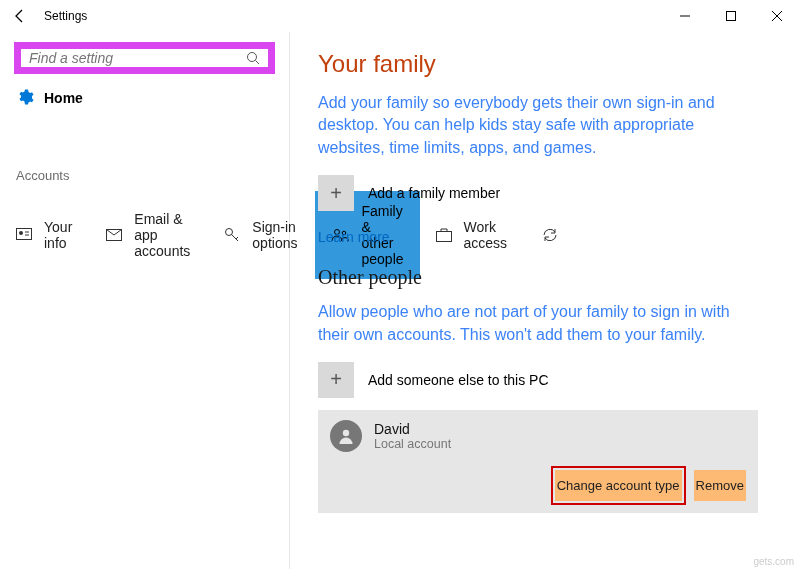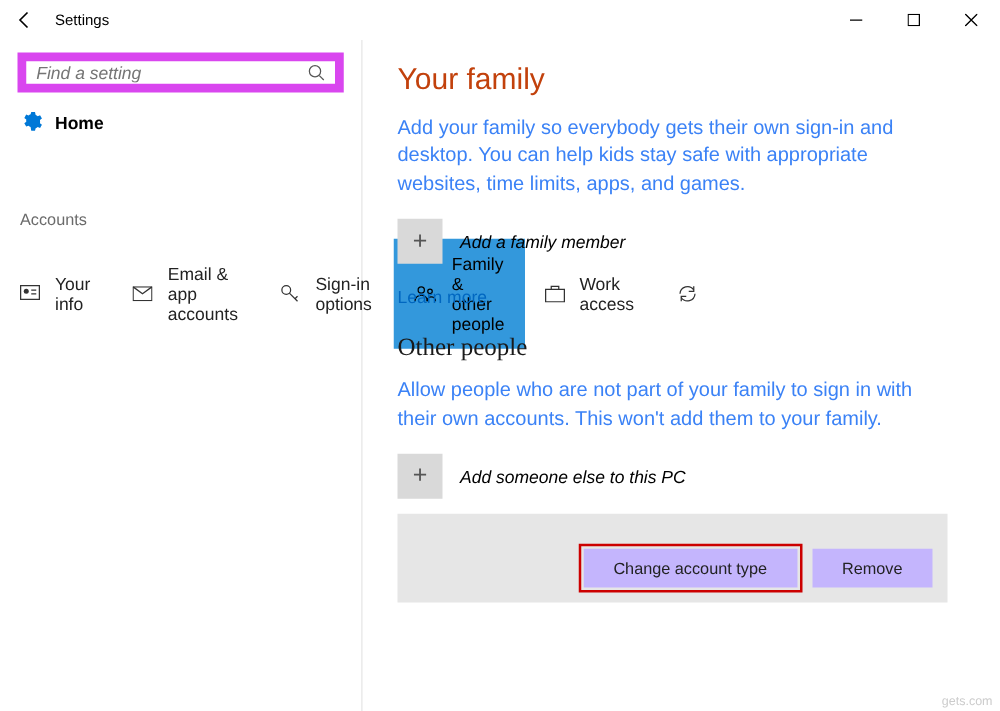--- a/index.html
+++ b/index.html
@@ -25,29 +25,29 @@
     .nav-item { display: flex; align-items: center; gap: 12px; padding: 12px 16px; font-size: 14px; color: #222; cursor: default; }
     .nav-item.active { background: #3398dc; color: #000; }
     .nav-icon { width: 18px; display: inline-flex; justify-content: center; }
     
     .panel { flex: 1; padding: 18px 28px 0 28px; overflow: hidden; }
     .h1 { font-size: 24px; font-weight: 400; margin-bottom: 14px; color: #c2410c; }
     .h2 { font-size: 20px; font-weight: 400; margin: 20px 0 12px 0; color: #1a1a1a; font-family: Liberation Serif, serif; }
     .desc { font-size: 16px; color: #3b82f6; line-height: 1.4; margin-bottom: 16px; max-width: 420px; }
     .add-row { display: flex; align-items: center; gap: 14px; margin-bottom: 12px; cursor: default; }
     .plus-box { width: 36px; height: 36px; background: #d9d9d9; display: flex; align-items: center; justify-content: center; font-size: 20px; color: #555; }
-    .add-label { font-size: 14px; font-style: italic; }
+    .add-label { font-size: 14px; }
     .link { color: #0067c0; font-size: 14px; margin-top: 6px; display: inline-block; }
     .user-card { background: #e6e6e6; padding: 10px 12px 12px 12px; max-width: 440px; }
     .user-top { display: flex; align-items: center; gap: 12px; }
     .avatar { width: 32px; height: 32px; border-radius: 50%; background: #777; display: flex; align-items: center; justify-content: center; color: #e6e6e6; }
     .user-name { font-size: 14px; color: #111; }
     .user-sub { font-size: 12.5px; color: #777; }
     .user-actions { display: flex; justify-content: flex-end; gap: 12px; margin-top: 18px; align-items: center; }
-    .btn { background: #c4b5fd; border: none; padding: 8px 24px; font-size: 13px; color: #222; }
+    .btn { background: #fdba74; border: none; padding: 8px 2px; font-size: 13px; color: #222; }
     .btn-outline { outline: 2px solid #cc0000; outline-offset: 2px; }
     .watermark { position: absolute; bottom: 2px; right: 6px; font-size: 10px; color: #ccc; }
     svg { display: block; }
   </style>
 </head>
 <body>
 
 <div class="titlebar">
   <div class="titlebar-back">
     <svg width="16" height="16" viewBox="0 0 16 16">
@@ -171,20 +171,32 @@
     <a class="link">Learn more</a>
 
     <div class="h2">Other people</div>
     <div class="desc">Allow people who are not part of your family to sign in with their own accounts. This won't add them to your family.</div>
     <div class="add-row">
       <div class="plus-box">+</div>
       <div class="add-label">Add someone else to this PC</div>
     </div>
 
     <div class="user-card">
+      <div class="user-top">
+        <div class="avatar">
+          <svg width="18" height="18" viewBox="0 0 18 18">
+              <circle cx="9" cy="6" r="3.2" fill="#e6e6e6"></circle>
+              <path d="M2.5 17 a6.5 6.5 0 0 1 13 0" fill="#e6e6e6"></path>
+            </svg>
+        </div>
+        <div>
+          <div class="user-name">David</div>
+          <div class="user-sub">Local account</div>
+        </div>
+      </div>
       <div class="user-actions">
         <button class="btn btn-outline">Change account type</button>
         <button class="btn">Remove</button>
       </div>
     </div>
   </div>
 </div>
 
 <div class="watermark">gets.com</div>
 

